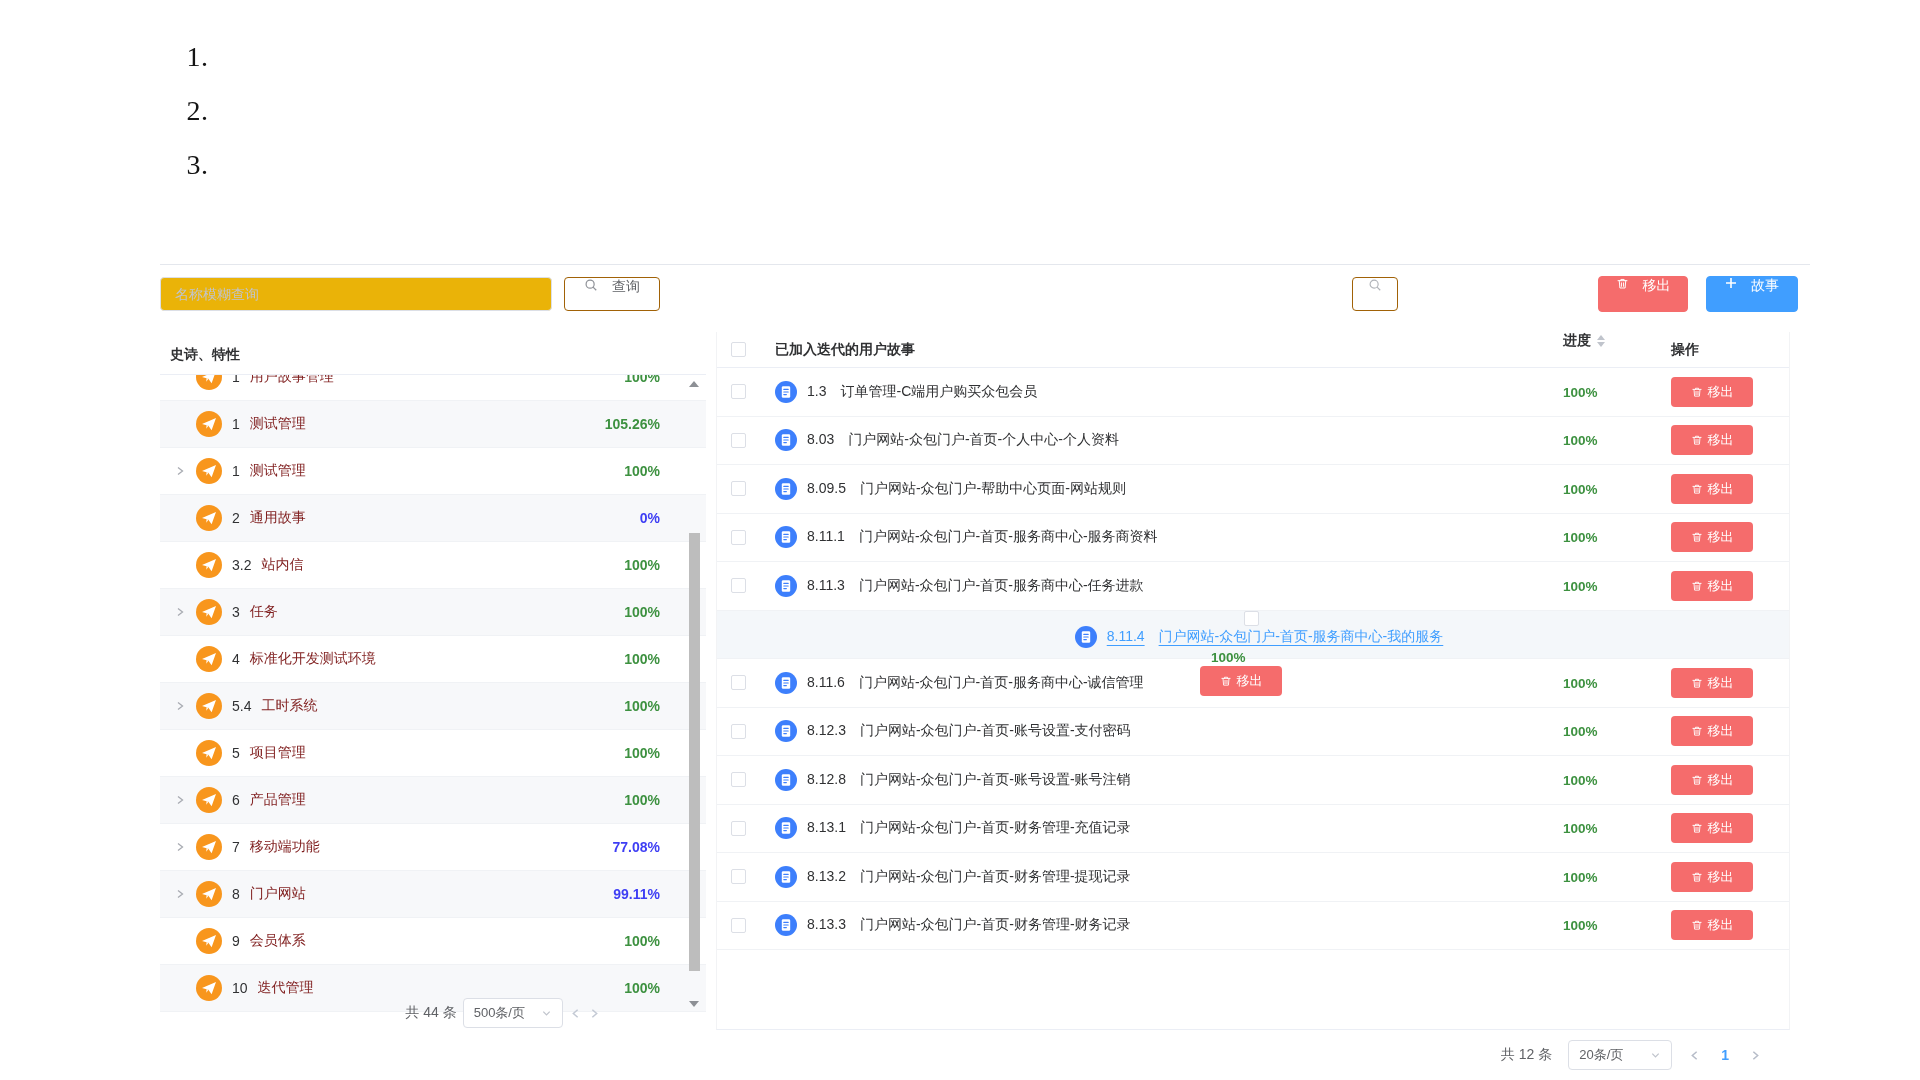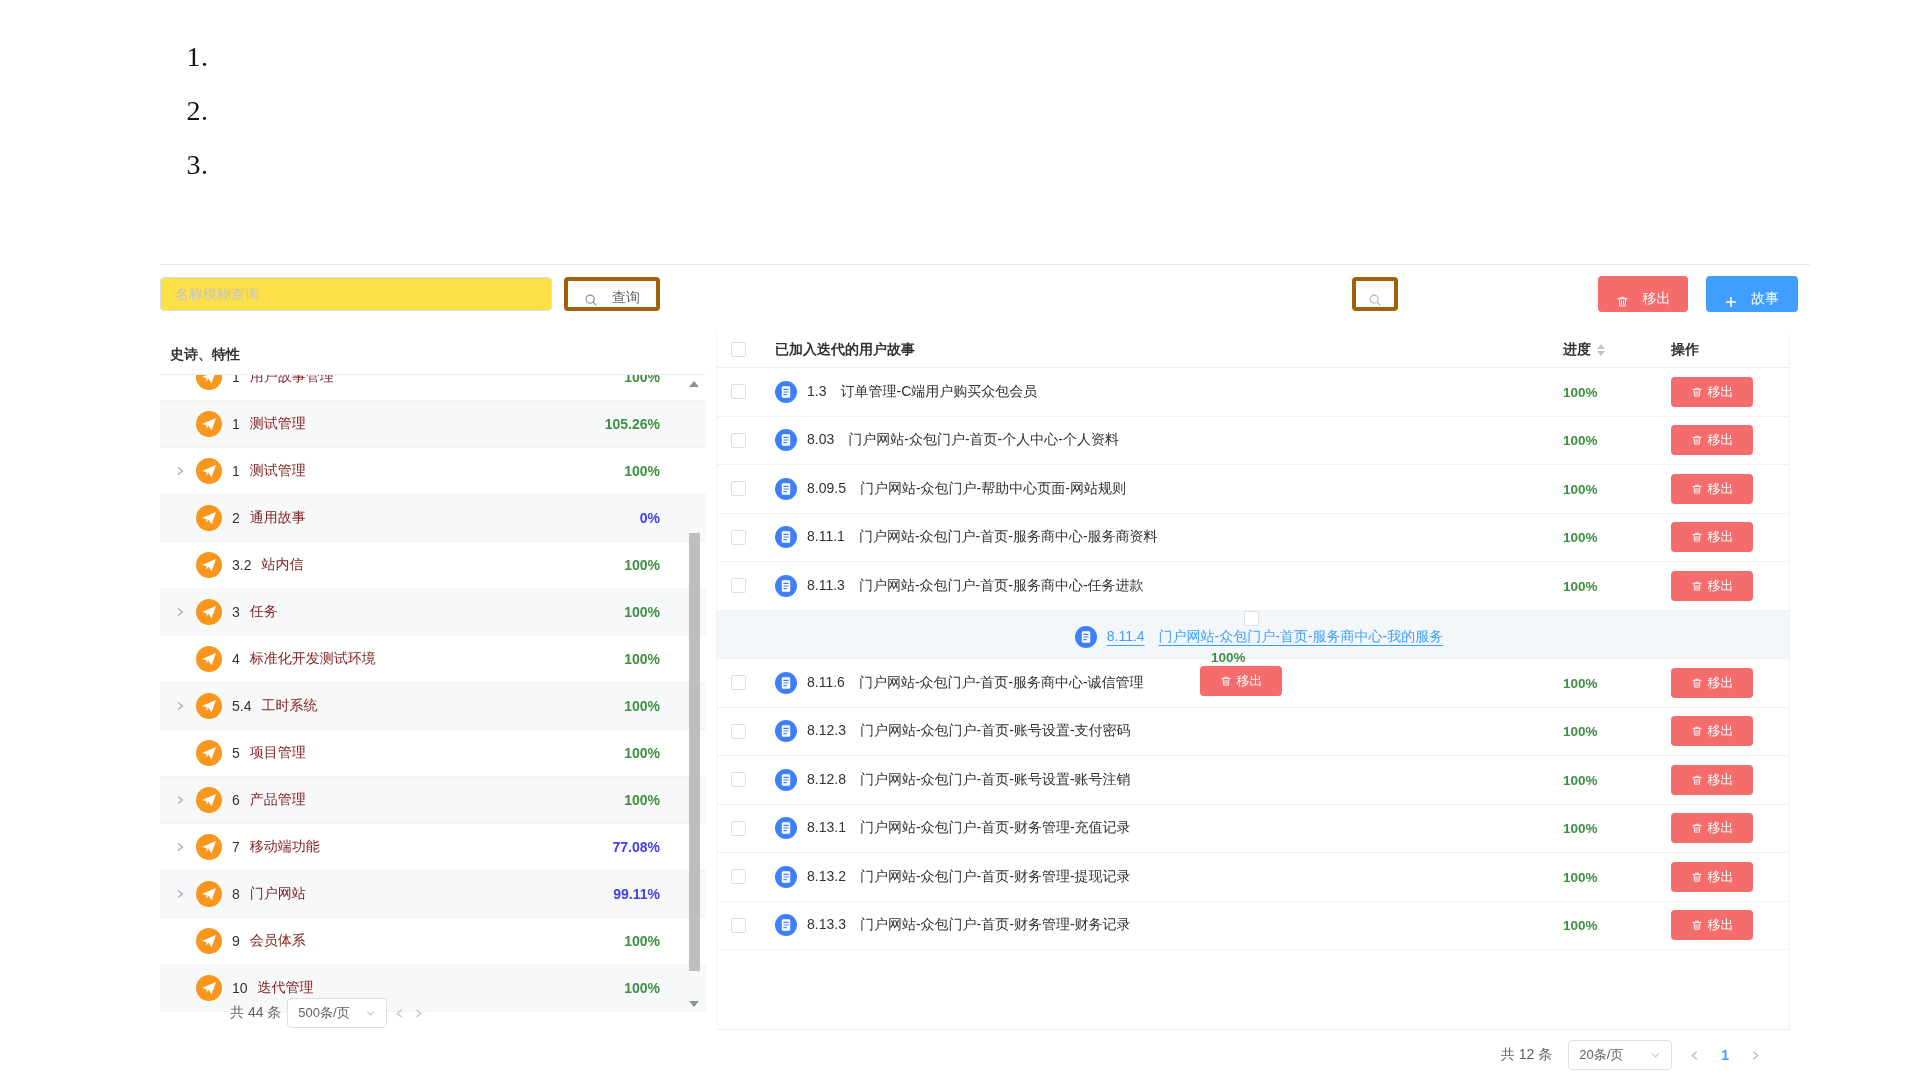--- a/index.html
+++ b/index.html
@@ -15,26 +15,26 @@
 
   
   .tabbar { position:absolute; left:160px; top:229px; width:1650px; height:36px;
     display:flex; gap:40px; border-bottom:1px solid #e4e7ed; }
   .tab { font-size:14px; line-height:33px; height:35px; color:#303133; cursor:pointer; white-space:nowrap; }
   .tab.active { color:var(--blue); border-bottom:2px solid var(--blue); }
 
   
   .toolbar { position:absolute; left:160px; top:276px; width:1650px; height:36px; }
   .tb-input { position:absolute; height:34px; border:1px solid #dcdfe6; border-radius:4px;
-    font-size:14px; padding:0 14px; color:#303133; outline:none; background:#fde047; }
+    font-size:14px; padding:0 14px; color:#303133; outline:none; background:#eab308; }
   .tb-input::placeholder { color:#c0c4cc; }
   .in-left  { left:0; top:1px; width:392px; }
   .in-right { left:496px; top:1px; width:689px; }
-  .btn { position:absolute; display:flex; align-items:flex-end; justify-content:center; gap:14px;
-    border-radius:4px; font-size:14px; cursor:pointer; border:4px solid #a16207; background:#fff; color:#606266; }
+  .btn { position:absolute; display:flex; align-items:flex-start; justify-content:center; gap:14px;
+    border-radius:4px; font-size:14px; cursor:pointer; border:1px solid #a16207; background:#fff; color:#606266; }
   .btn-query { left:404px; top:1px; width:96px; height:34px; }
   .btn-msearch { left:1192px; top:1px; width:46px; height:34px; }
   .btn-remove { left:1438px; top:0; width:90px; height:36px; background:var(--red); border-color:var(--red); color:#fff; }
   .btn-story  { left:1546px; top:0; width:92px; height:36px; background:var(--blue); border-color:var(--blue); color:#fff; }
 
   
   .left-panel { position:absolute; left:160px; top:344px; width:546px; }
   .lp-header { font-size:14px; font-weight:700; color:#303133; padding:2px 0 10px 10px;
     border-bottom:1px solid #ebeef5; }
   .lp-viewport { position:relative; height:638px; overflow:hidden; }
@@ -53,31 +53,31 @@
   
   .sb-arrow { position:absolute; right:6px; width:12px; height:10px; display:flex;
     align-items:center; justify-content:center; cursor:pointer; }
   .tri-up { width:0; height:0; border-left:5px solid transparent; border-right:5px solid transparent;
     border-bottom:6px solid #8d9095; }
   .tri-down { width:0; height:0; border-left:5px solid transparent; border-right:5px solid transparent;
     border-top:6px solid #8d9095; }
   .sb-thumb { position:absolute; right:6px; top:158px; width:11px; height:438px; background:#bdbdbd; }
 
   .lp-pagination { position:absolute; left:160px; top:998px; width:546px; display:flex;
-    justify-content:flex-start; align-items:center; gap:6px; color:#606266; font-size:14px;
+    justify-content:center; align-items:center; gap:6px; color:#606266; font-size:14px;
     transform:translateX(70px); }
   .select-box { display:flex; align-items:center; justify-content:space-between; gap:8px;
     border:1px solid #dcdfe6; border-radius:4px; height:30px; padding:0 10px; color:#606266;
     font-size:13px; cursor:pointer; background:#fff; }
   .pg-arrow { color:#c3c9d4; cursor:pointer; display:flex; align-items:center; }
 
   
   .right-panel { position:absolute; left:716px; top:332px; width:1074px; height:698px;
     border-left:1px solid #f2f3f5; border-right:1px solid #f2f3f5; border-bottom:1px solid #ebeef5; }
-  .thead { height:36px; display:flex; align-items:center; border-bottom:1px solid #ebeef5;
+  .thead { height:36px; display:flex; border-bottom:1px solid #ebeef5;
     font-size:14px; font-weight:700; color:#303133; }
   .cell-check { width:46px; padding-left:14px; display:flex; align-items:center; }
   .cell-story { flex:1; padding-left:12px; display:flex; align-items:center; }
   .cell-progress { width:108px; padding-left:12px; }
   .cell-action { width:130px; padding-left:12px; display:flex; align-items:center; }
   .checkbox { width:15px; height:15px; border:1px solid #dcdfe6; border-radius:2px; background:#fff; cursor:pointer; }
   .story-row { height:48.5px; display:flex; align-items:center; border-bottom:1px solid #f0f2f5; }
   .story-row.highlighted { background:#f4f7fa;flex-direction:column; }
   .doc-ico { width:22px; height:22px; flex:0 0 22px; }
   .story-text { margin-left:10px; font-size:14px; color:#303133; white-space:nowrap; }

